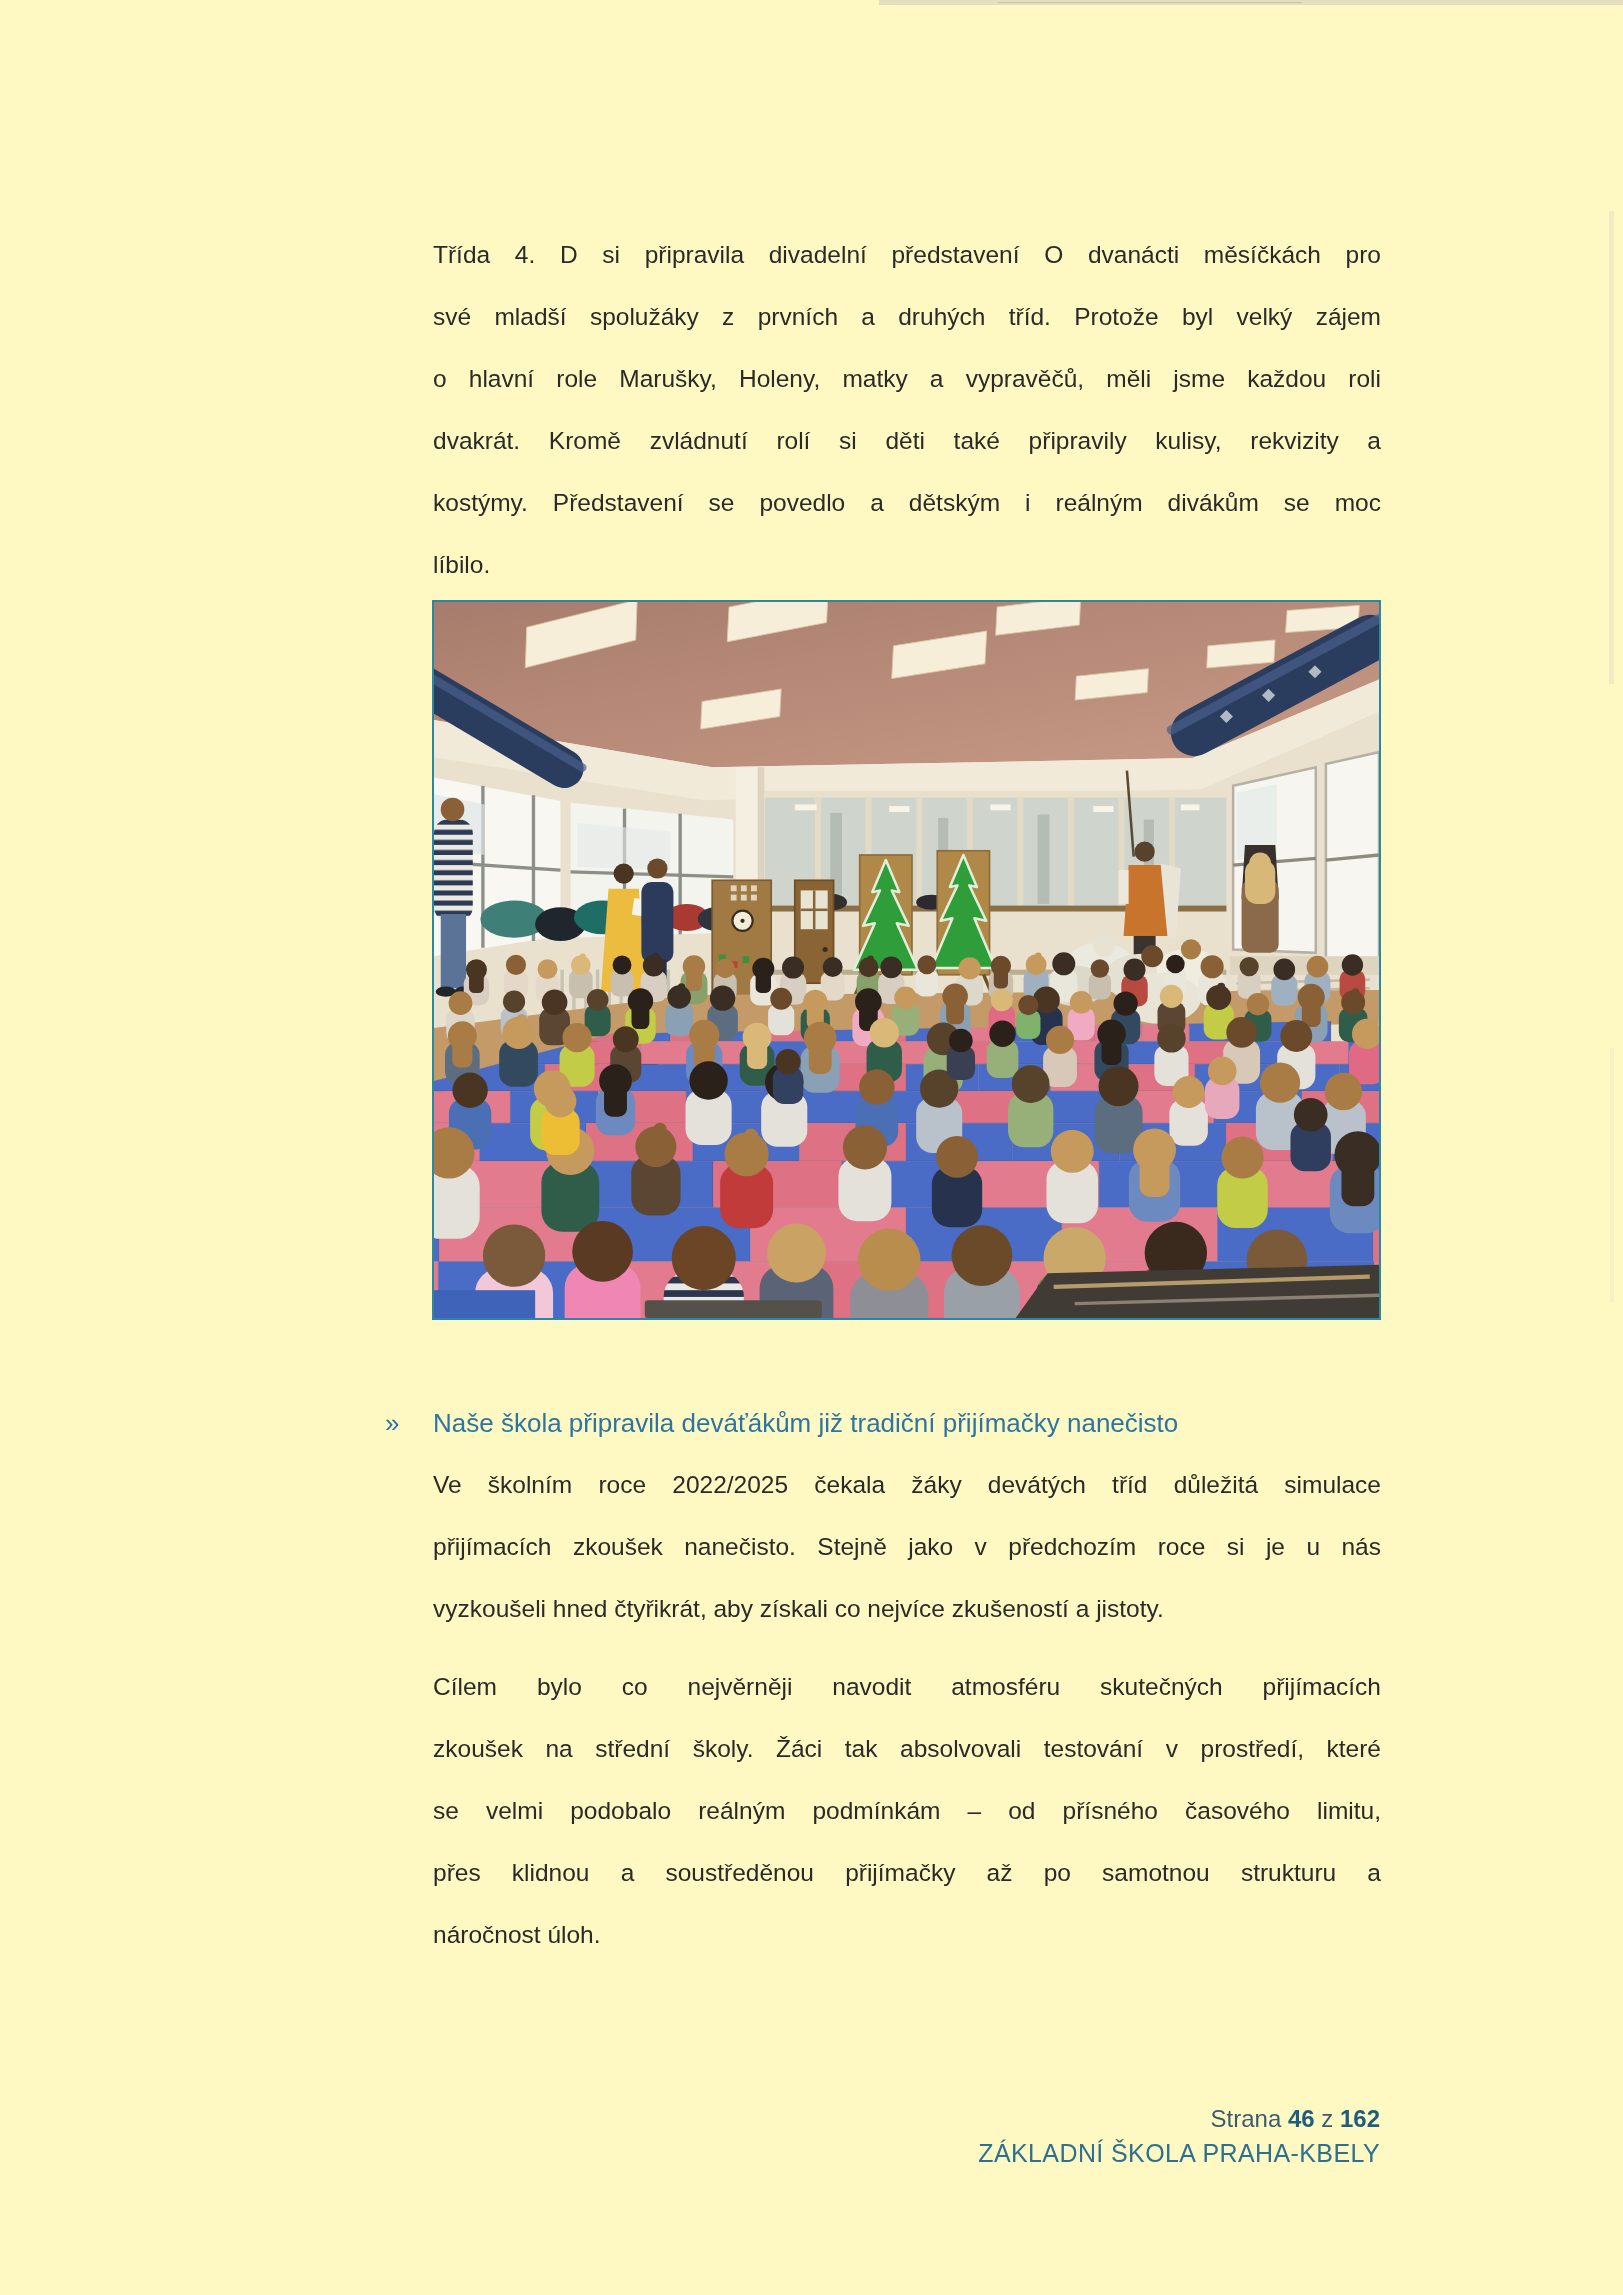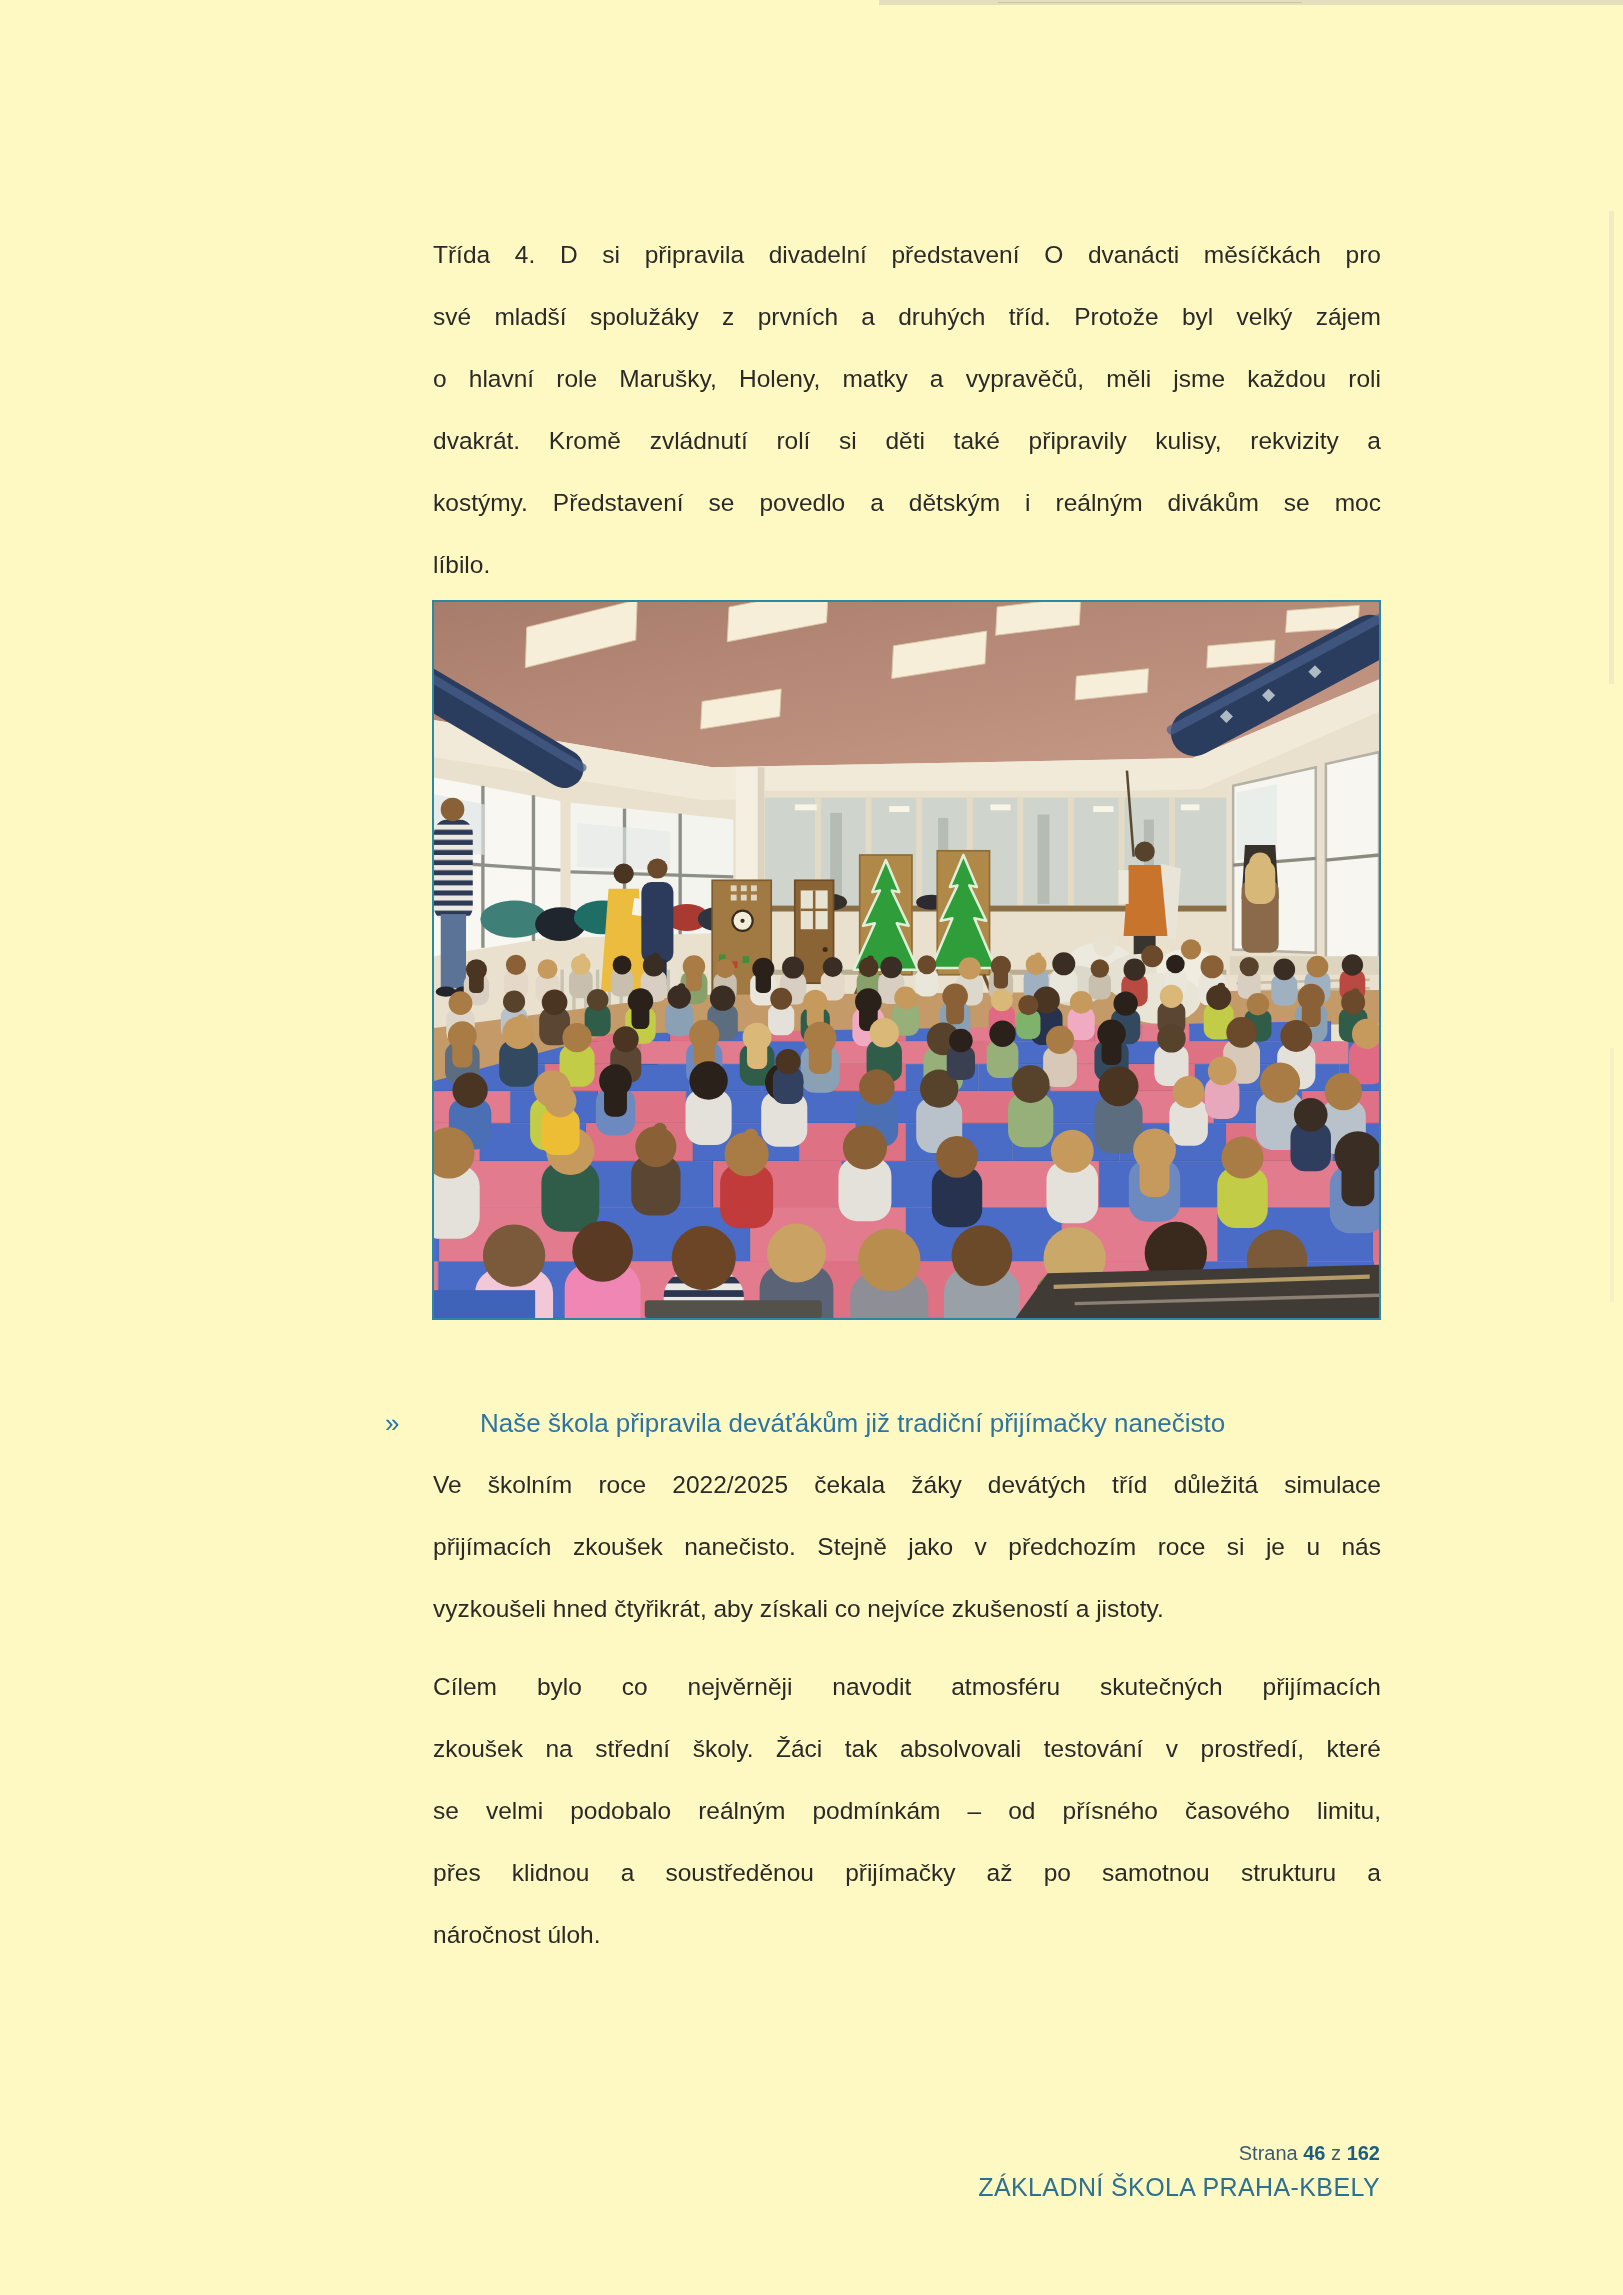--- a/index.html
+++ b/index.html
@@ -5,26 +5,26 @@
   html,body{margin:0;padding:0;background:#e9e9e9;}
   .page{position:relative;width:1623px;height:2295px;background:#fef9c3;overflow:hidden;
         font-family:"Liberation Sans",sans-serif;color:#2b2a28;}
   .artifact{position:absolute;pointer-events:none;}
   .para{position:absolute;left:433px;width:948px;font-size:24.5px;}
   .jline{height:62px;line-height:62px;text-align:justify;text-align-last:justify;white-space:normal;}
   .jline.jlast{text-align-last:left;}
   .heading-row{position:absolute;left:385px;top:1392px;height:62px;line-height:62px;
                font-size:26px;color:#2d74a3;display:flex;}
   .heading-marker{width:48px;}
-  .heading-text{white-space:nowrap;margin-left:47px;}
+  .heading-text{white-space:nowrap;}
   .photo-frame{position:absolute;left:432px;top:600px;width:949px;height:720px;
                border:2.5px solid #2b87a4;box-sizing:border-box;background:#e9e1cd;overflow:hidden;}
   .photo-frame svg{display:block;width:100%;height:100%;}
   .footer{position:absolute;right:243px;top:2103px;text-align:right;}
-  .footer-line1{font-size:20px;line-height:32px;color:#3c5a70;margin-top:34px;}
+  .footer-line1{font-size:24px;line-height:32px;color:#3c5a70;}
   .footer-line1 .bold{font-weight:bold;color:#1d5d80;}
   .footer-line2{font-size:25px;line-height:37px;color:#2d7090;letter-spacing:0.4px;margin-left:8px;}
 </style>
 </head>
 <body>
 
 <div class="page">
 
   <div class="artifact" style="left:879px;top:0;width:744px;height:5px;background:#cfc9b8;opacity:.55;"></div>
   <div class="artifact" style="left:998px;top:1.7px;width:304px;height:1.7px;background:#b0aa98;opacity:.5;"></div>

